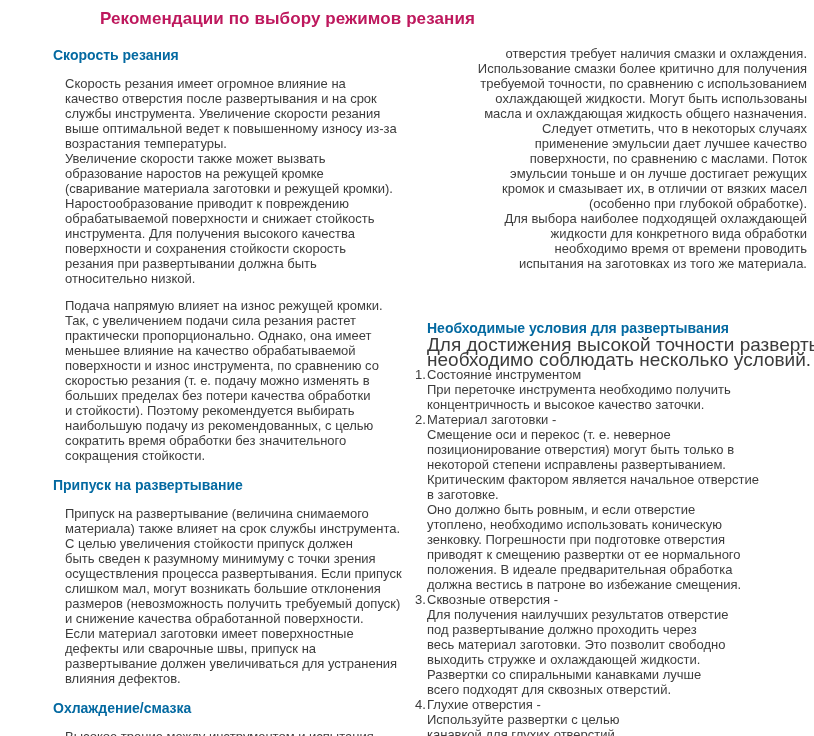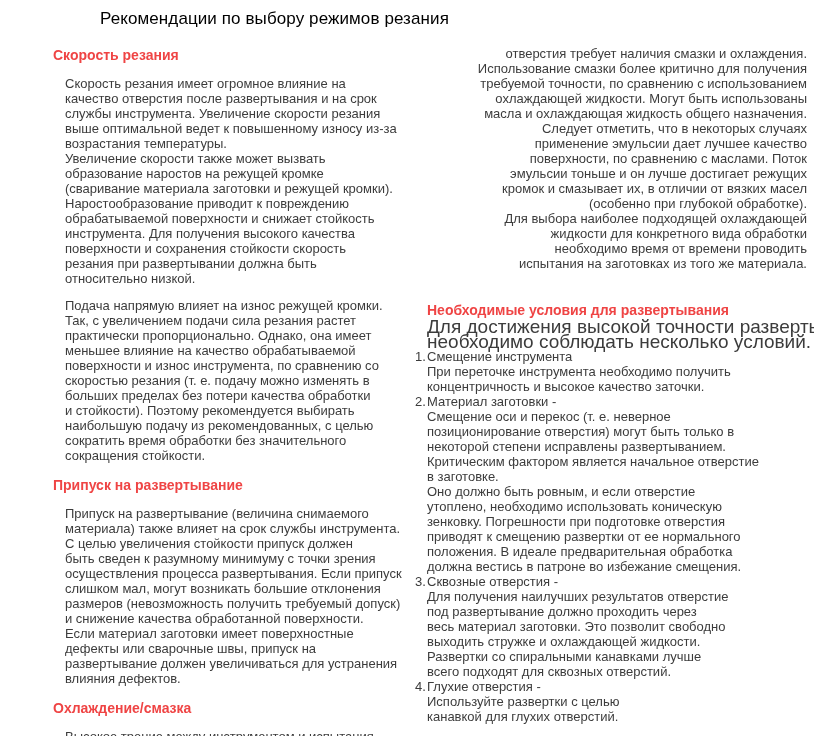--- a/index.html
+++ b/index.html
@@ -11,62 +11,62 @@
     width: 814px;
     height: 736px;
     overflow: hidden;
     font-family: "Liberation Sans", sans-serif;
     color: #3c3c3c;
     -webkit-font-smoothing: antialiased;
   }
   .doc-title {
     margin: 9px 0 0 100px;
     font-size: 17px;
-    font-weight: normal;
+    font-weight: bold;
     line-height: 20px;
-    color: #000000;
+    color: #be185d;
     letter-spacing: 0.1px;
   }
   .columns {
     display: flex;
     margin-top: 17px;
     padding-left: 53px;
   }
   .col-left {
     width: 374px;
     flex: none;
   }
   .col-right {
     width: 380px;
     flex: none;
   }
   .sec-heading {
     font-size: 14px;
     font-weight: bold;
-    color: #ef4444;
+    color: #0369a1;
     line-height: 18px;
     margin: 13px 0 0 0;
   }
   .sec-heading.first {
     margin-top: 0;
   }
   .sec-body {
     font-size: 13px;
     line-height: 15px;
     white-space: pre;
     margin: 12px;
   }
   .cont-text {
     font-size: 13px;
     line-height: 15px;
     white-space: pre;
     text-align: right;
   }
   .cond-heading {
-    margin-top: 30px;
+    margin-top: 48px;
   }
   .cond-intro {
     font-size: 19px;
     line-height: 15px;
     white-space: pre;
   }
   .cond-item {
     position: relative;
     font-size: 13px;
     line-height: 15px;
@@ -151,21 +151,21 @@
 жидкости для конкретного вида обработки
 необходимо время от времени проводить
 испытания на заготовках из того же материала.</div>
 
     <h2 class="sec-heading cond-heading">Необходимые условия для развертывания</h2>
     <div class="cond-intro">Для достижения высокой точности развертывания
 необходимо соблюдать несколько условий.</div>
 
     <div class="cond-item">
       <span class="num">1.</span>
-      <div class="item-text">Смещение инструмента
+      <div class="item-text">Состояние инструментом
 При переточке инструмента необходимо получить
 концентричность и высокое качество заточки.</div>
     </div>
 
     <div class="cond-item">
       <span class="num">2.</span>
       <div class="item-text">Материал заготовки -
 Смещение оси и перекос (т. е. неверное
 позиционирование отверстия) могут быть только в
 некоторой степени исправлены развертыванием.

